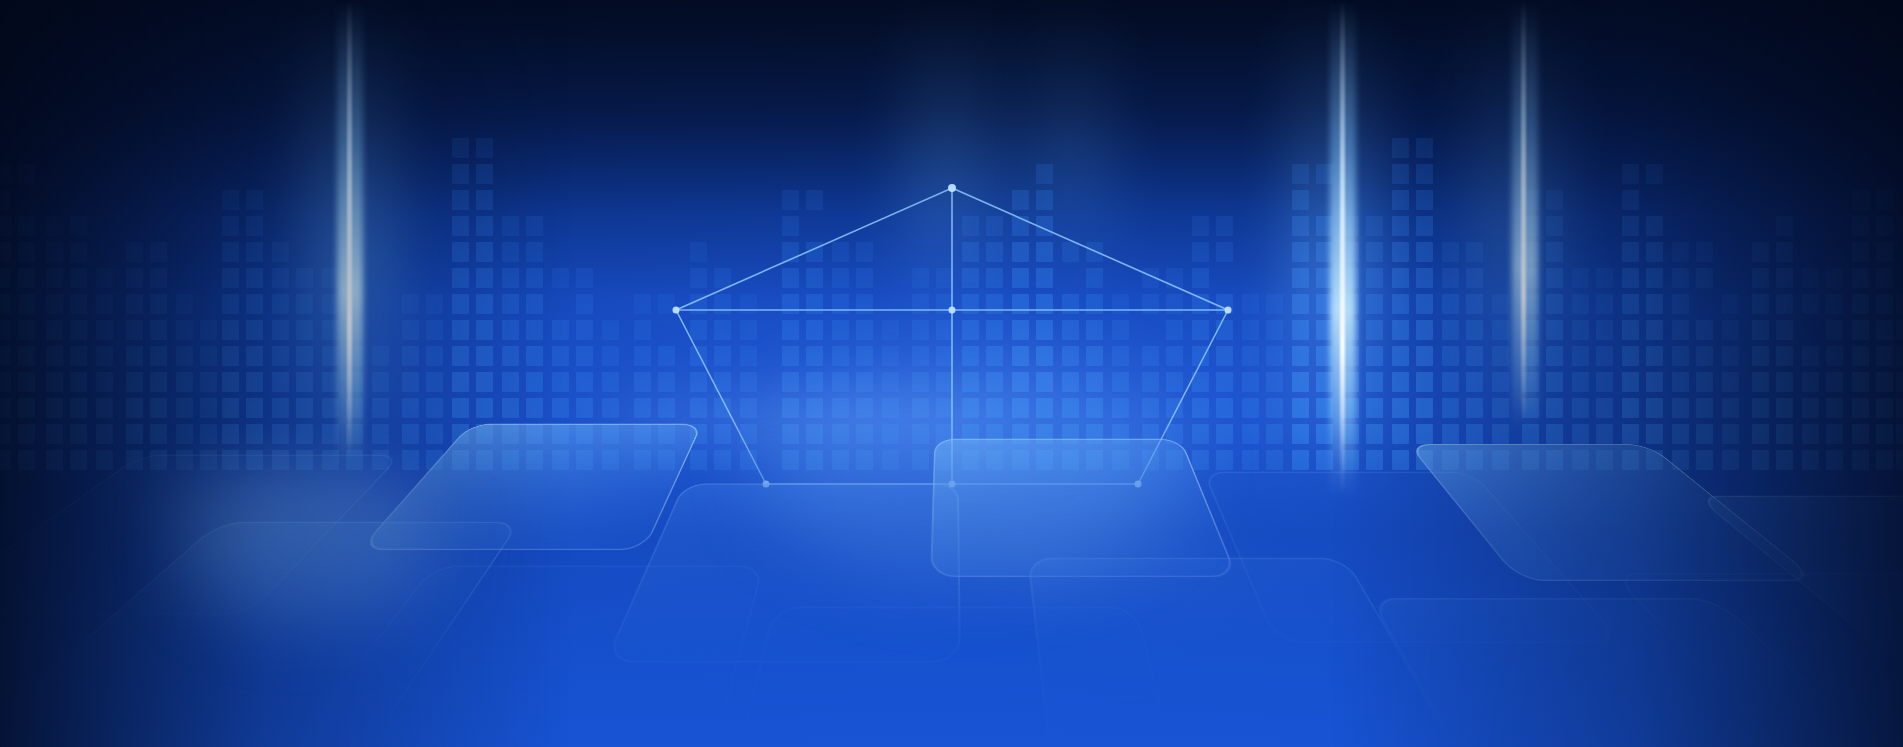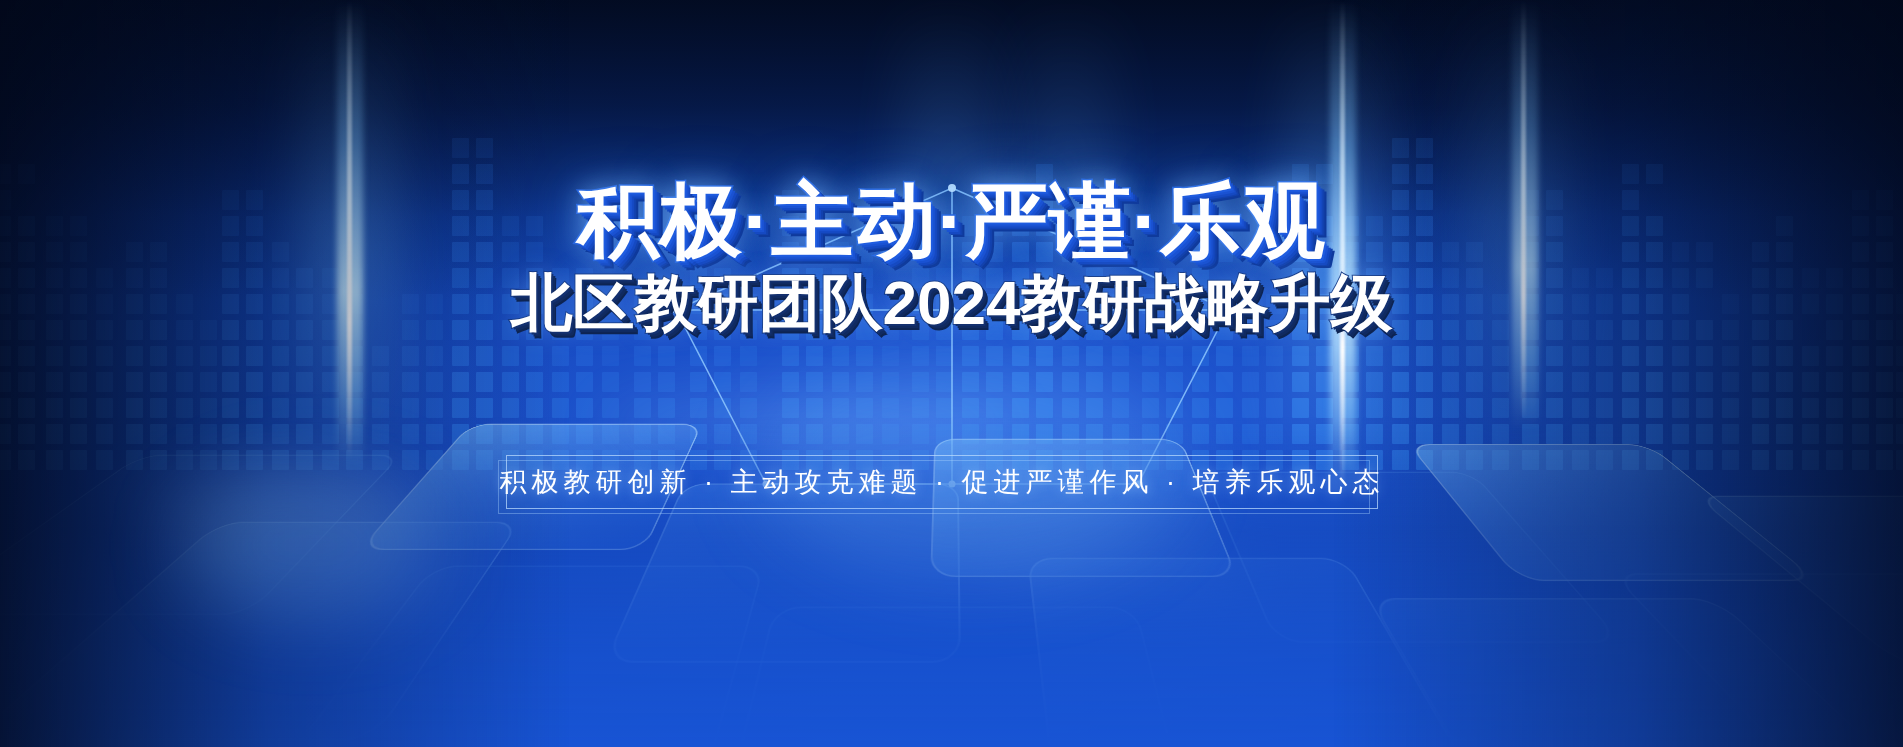--- a/index.html
+++ b/index.html
@@ -1723,26 +1723,16 @@
     <div class="floor-haze"></div>
   </div>
 
   <div class="bg-vignette"></div>
 
   <div class="flare" style="left:760px;top:360px;width:420px;height:220px;background:rgba(120,185,255,.22);"></div>
   <div class="flare" style="left:180px;top:470px;width:260px;height:150px;background:rgba(150,205,255,.20);"></div>
 
   <div class="content">
 
-    <div class="title-wrap">
-      <div class="title-main">积极·主动·严谨·乐观</div>
-      <br>
-      <div class="title-sub">北区教研团队2024教研战略升级</div>
-    </div>
-
-    <div class="slogan">
-      <div class="frame2"></div>
-      <div class="frame"></div>
-      <div class="txt">积极教研创新 · 主动攻克难题 ·  促进严谨作风 ·  培养乐观心态</div>
-    </div>
+
 
   </div>
 </div>
 
 </body></html>

